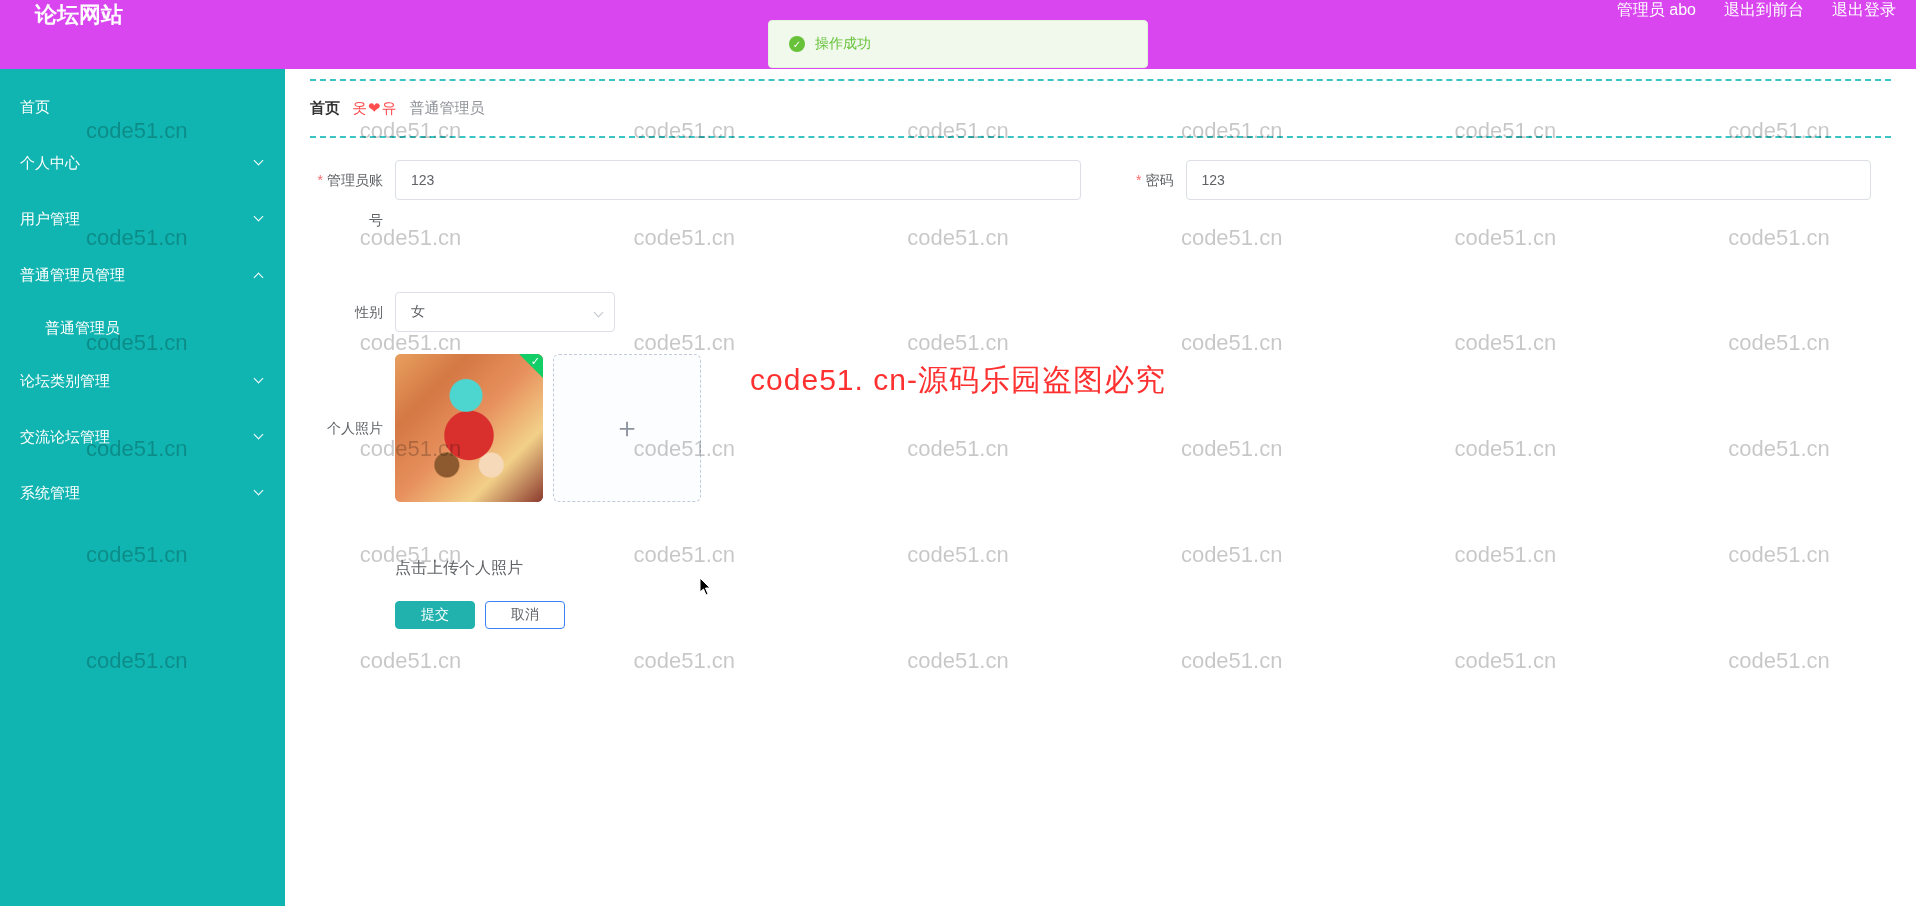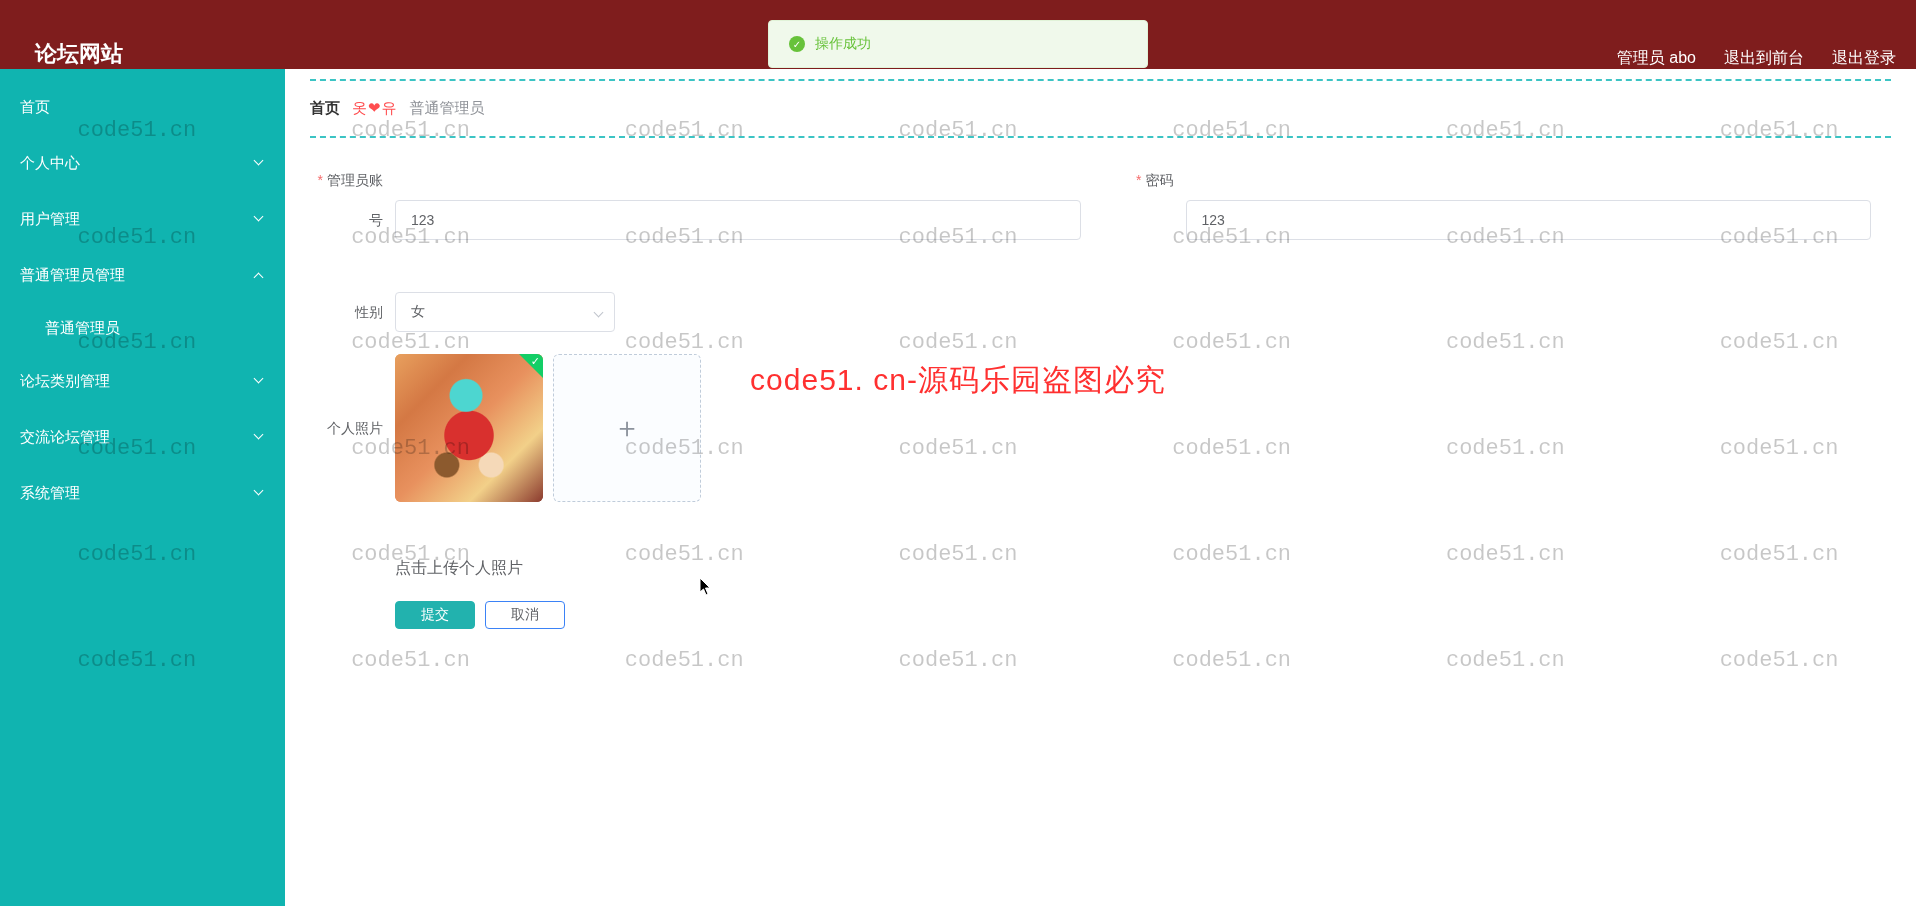--- a/index.html
+++ b/index.html
@@ -1,19 +1,19 @@
 <!DOCTYPE html>
 <html><head>
 <meta charset="utf-8">
 <style>
 * { margin: 0; padding: 0; box-sizing: border-box; }
 body { font-family: "Helvetica Neue", Helvetica, "PingFang SC", "Hiragino Sans GB", "Microsoft YaHei", Arial, sans-serif; font-size: 14px; color: #606266; background: #fff; overflow: hidden; }
 
 
-.header { height: 69px; background: #7f1d1d; display: flex; align-items: flex-end; padding: 0 20px 0 35px; color: #fff; position: relative; z-index: 10; }
+.header { height: 69px; background: #d946ef; display: flex; align-items: flex-start; padding: 0 20px 0 35px; color: #fff; position: relative; z-index: 10; }
 .header-title { font-size: 22px; font-weight: bold; flex: 0 0 auto; }
 .header-spacer { flex: 1 1 auto; }
 .header-right { display: flex; align-items: center; gap: 28px; font-size: 16px; }
 .header-link { color: #fff; cursor: pointer; }
 
 
 .sidebar { position: absolute; top: 69px; left: 0; width: 285px; bottom: 0; background: #10b4b0; color: #fff; overflow-y: auto; padding-top: 10px; }
 .menu-item { display: flex; align-items: center; justify-content: space-between; height: 56px; padding: 0 20px; font-size: 15px; cursor: pointer; color: #fff; }
 .submenu-item { display: flex; align-items: center; height: 50px; padding: 0 20px 0 45px; font-size: 15px; cursor: pointer; color: #fff; }
 .chevron { width: 12px; height: 12px; position: relative; }
@@ -27,21 +27,21 @@
 .bc-emoji { color: #ff4d4f; letter-spacing: 1px; }
 .bc-current { color: #909399; }
 
 .form { padding-top: 22px; }
 .form-row { display: flex; flex-wrap: wrap; margin-bottom: 22px; }
 .form-item { display: flex; align-items: flex-start; }
 .form-item.half { width: 50%; }
 .form-label { width: 85px; text-align: right; padding-right: 12px; font-size: 14px; color: #606266; line-height: 40px; position: relative; }
 .form-label.req::before { content: '*'; color: #f56c6c; margin-right: 4px; }
 .form-control { flex: 1; padding-right: 20px; }
-.input { width: 100%; height: 40px; border: 1px solid #dcdfe6; border-radius: 4px; padding: 0 15px; font-size: 14px; color: #606266; outline: none; margin-top: 40px; }
+.input { width: 100%; height: 40px; border: 1px solid #dcdfe6; border-radius: 4px; padding: 0 15px; font-size: 14px; color: #606266; outline: none; }
 .select { width: 220px; height: 40px; border: 1px solid #dcdfe6; border-radius: 4px; padding: 0 30px 0 15px; font-size: 14px; color: #606266; position: relative; display: flex; align-items: center; cursor: pointer; }
 .select::after { content: ''; position: absolute; right: 12px; top: 16px; width: 6px; height: 6px; border-right: 1px solid #c0c4cc; border-bottom: 1px solid #c0c4cc; transform: rotate(45deg); }
 
 .upload-area { display: flex; gap: 10px; }
 .upload-thumb { width: 148px; height: 148px; border-radius: 6px; overflow: hidden; position: relative; background: linear-gradient(135deg, #e8a05e 0%, #d47844 25%, #e8915e 50%, #f2d089 75%, #8b3a2e 100%); }
 .upload-thumb::after { content: ''; position: absolute; top: 0; right: 0; width: 0; height: 0; border-left: 24px solid transparent; border-top: 24px solid #13ce66; }
 .upload-thumb .check { position: absolute; top: 1px; right: 3px; color: #fff; font-size: 11px; z-index: 2; }
 .anime-figure { position: absolute; inset: 0; background:
   radial-gradient(circle at 48% 28%, #4dd6d0 0%, #4dd6d0 12%, transparent 13%),
   radial-gradient(circle at 50% 55%, #d9302e 0%, #d9302e 22%, transparent 23%),
@@ -57,21 +57,21 @@
 .btn { height: 28px; padding: 0 25px; border-radius: 4px; font-size: 14px; cursor: pointer; border: 1px solid transparent; display: inline-flex; align-items: center; justify-content: center; }
 .btn-primary { background: #22b2ae; color: #fff; border-color: #22b2ae; }
 .btn-default { background: #fff; color: #606266; border: 1px solid #3b82f6; }
 
 
 .toast { position: fixed; top: 20px; left: 50%; transform: translateX(-50%); min-width: 380px; background: #f0f9eb; border: 1px solid #e1f3d8; border-radius: 4px; padding: 14px 20px; display: flex; align-items: center; gap: 10px; z-index: 100; color: #67c23a; font-size: 14px; }
 .toast-icon { width: 16px; height: 16px; border-radius: 50%; background: #67c23a; color: #fff; display: flex; align-items: center; justify-content: center; font-size: 10px; flex-shrink: 0; }
 
 
 .watermark { position: fixed; inset: 0; pointer-events: none; z-index: 5; }
-.wm-row { position: absolute; left: 0; right: 0; display: flex; justify-content: space-around; font-size: 22px; color: rgba(0,0,0,0.22); font-weight: 500; font-family: Liberation Mono, monospace; }
+.wm-row { position: absolute; left: 0; right: 0; display: flex; justify-content: space-around; font-size: 22px; color: rgba(0,0,0,0.22); font-weight: 500; }
 .wm-banner { position: fixed; top: 360px; left: 50%; transform: translateX(-50%); font-size: 30px; color: #ff3030; font-weight: 500; pointer-events: none; z-index: 6; letter-spacing: 1px; white-space: nowrap; }
 
 .cursor { position: fixed; top: 578px; left: 700px; width: 12px; height: 18px; z-index: 200; pointer-events: none; }
 .cursor svg { width: 100%; height: 100%; }
 </style>
 </head>
 <body>
 
 <div class="header">
   <div class="header-title">论坛网站</div>

